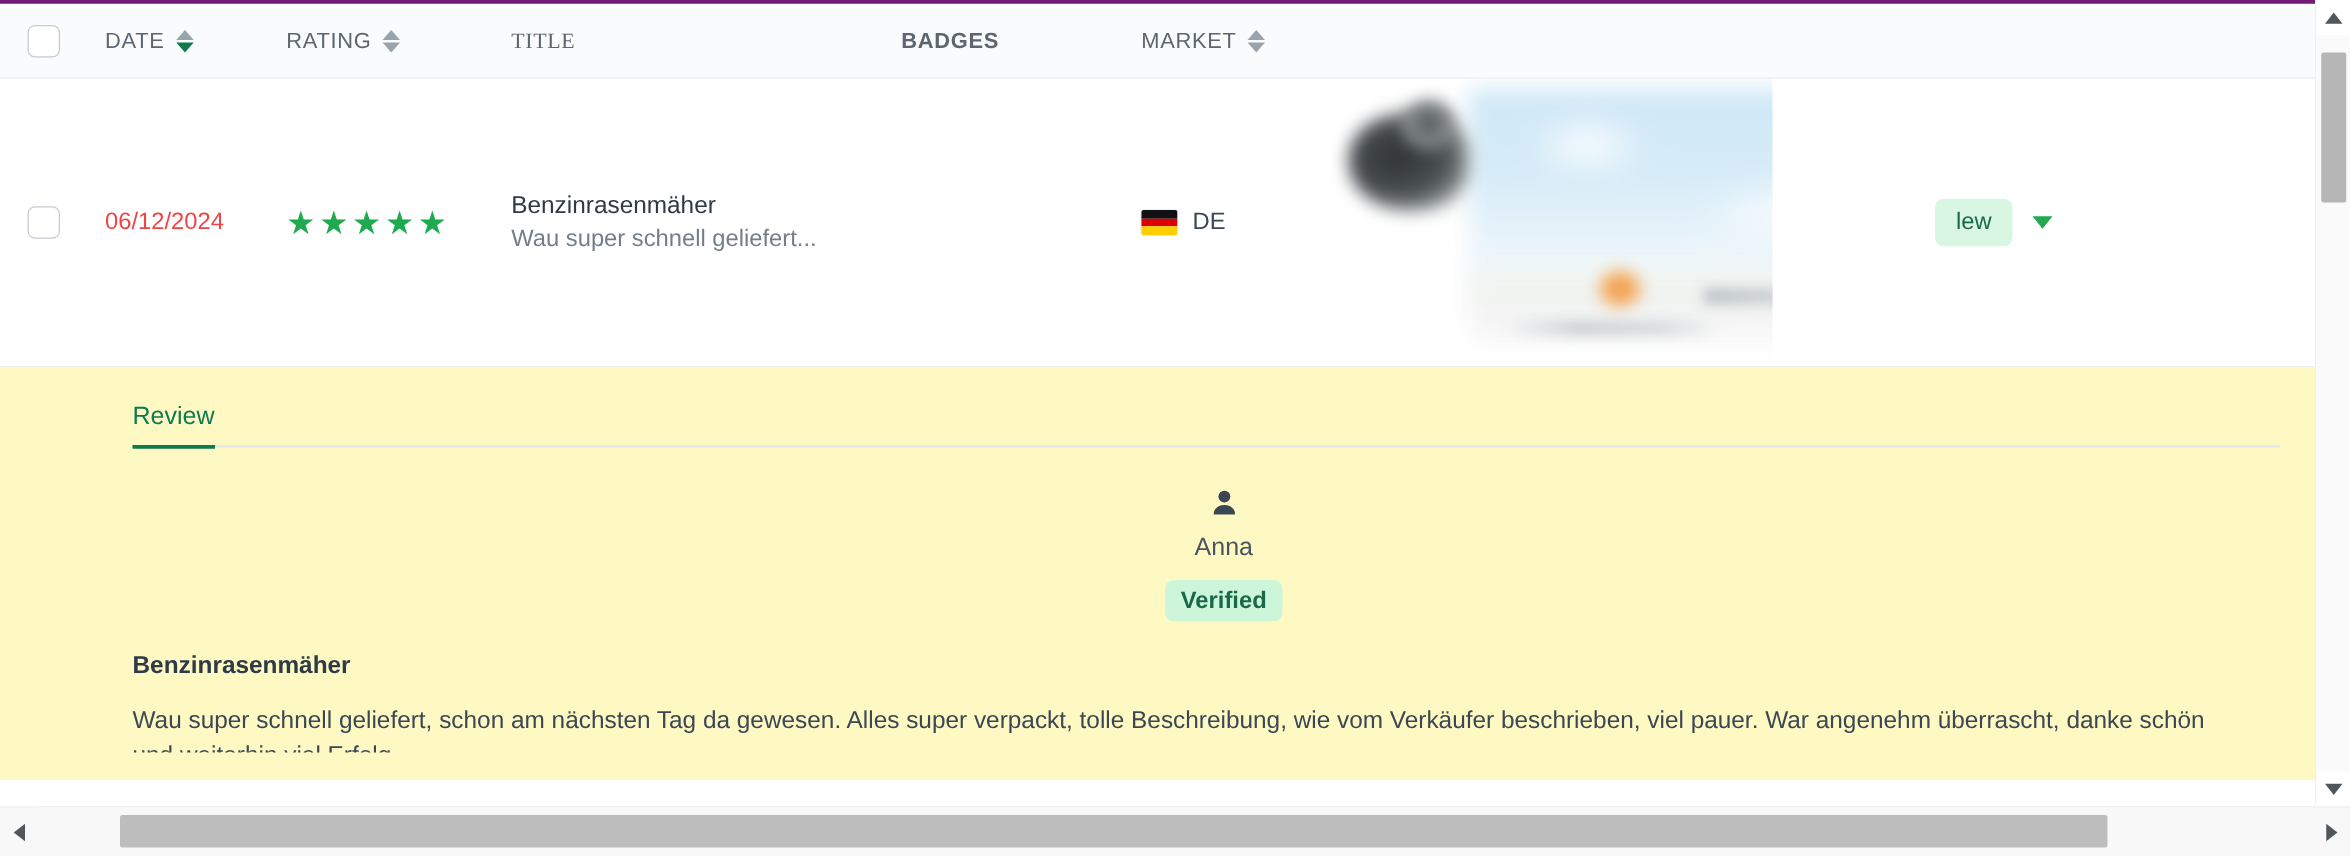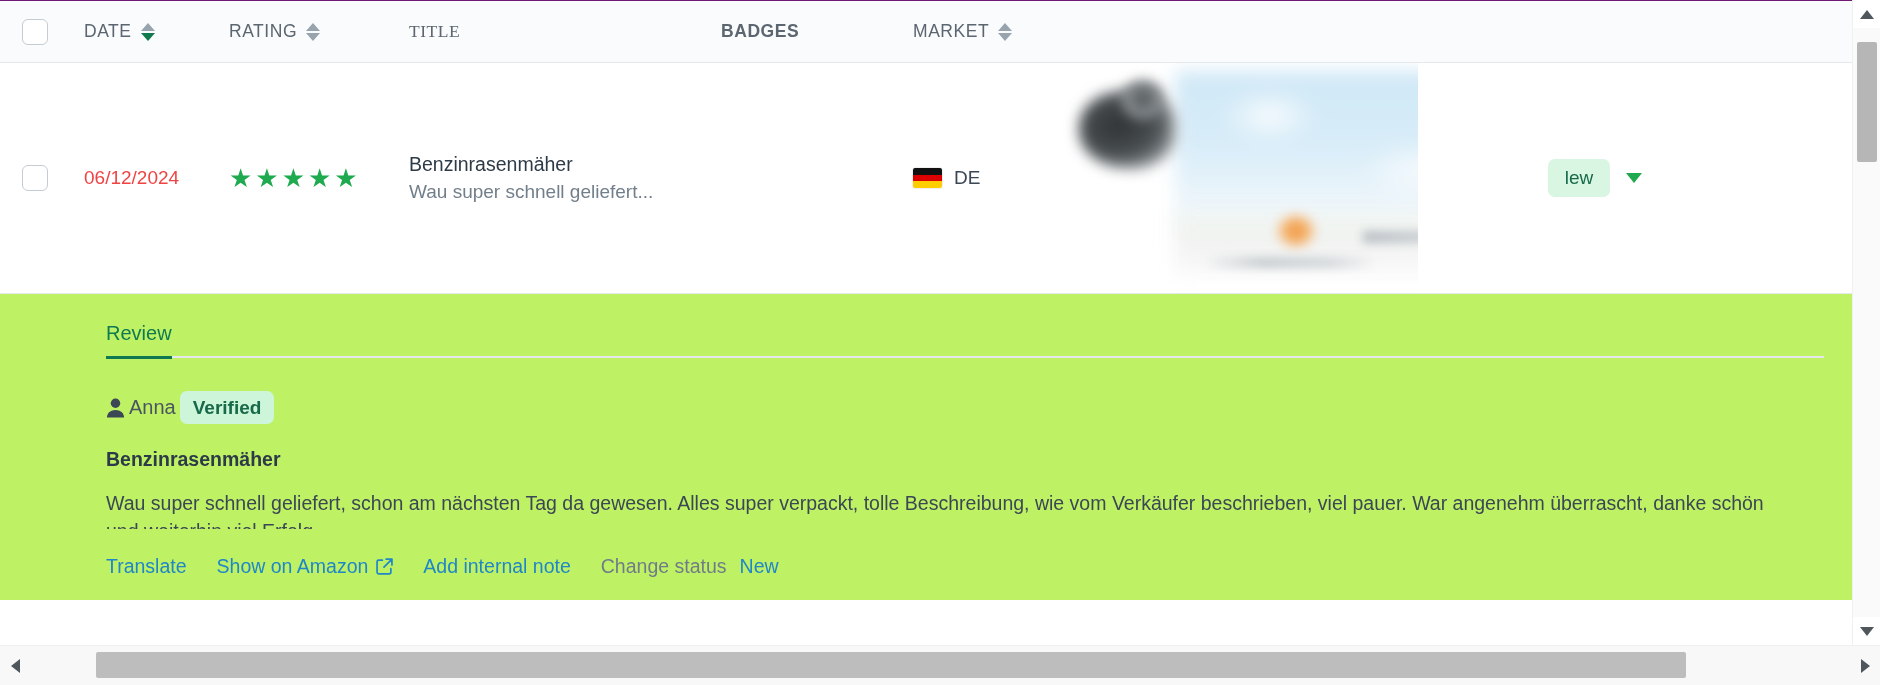--- a/index.html
+++ b/index.html
@@ -33,21 +33,21 @@
     position: relative;
   }
 
   
   .table-header {
     display: flex;
     align-items: center;
     height: 63px;
     background: #fafbfc;
     border-bottom: 1px solid #e6e9ec;
-    border-top: 1px solid #701a75;
+    border-top: 3px solid #701a75;
   }
   .col {
     display: flex;
     align-items: center;
     font-size: 17.5px;
     letter-spacing: .55px;
     color: #5b6670;
     font-weight: 400;
   }
   .col-check  { width: 84px; padding-left: 22px; }
@@ -218,21 +218,21 @@
   .chev {
     width: 0; height: 0;
     border-left: 8px solid transparent;
     border-right: 8px solid transparent;
     border-top: 10px solid #1faa4f;
     cursor: pointer;
   }
 
   
   .detail {
-    background: #bef264;
+    background: #fef9c3;
     padding: 0 0 22px 0;
     position: relative;
   }
   .tabs {
     display: flex;
     align-items: flex-end;
     padding: 28px 0 0 106px;
     position: relative;
   }
   .tab {
@@ -253,22 +253,23 @@
   .tabs-rule {
     position: absolute;
     left: 106px; right: 28px; bottom: 1px;
     height: 2px;
     background: #e4e8ea;
   }
 
   .author-row {
     display: flex;
     align-items: center;
-    gap: 4px;
+    gap: 14px;
     padding: 32px 0 0 106px;
+    flex-direction: column;
   }
   .person-icon { width: 19px; height: 22px; display: block; }
   .author-name { font-size: 20px; color: #4a5561; }
   .verified {
     display: inline-flex;
     align-items: center;
     height: 33px;
     padding: 0 13px;
     border-radius: 7px;
     background: #cdf5da;
@@ -502,38 +503,20 @@
             <path d="M1 21c0-5 4-8 9-8s9 3 9 8z" fill="#3b4754"></path>
           </svg>
           <span class="author-name">Anna</span>
           <span class="verified">Verified</span>
         </div>
 
         <div class="review-title">Benzinrasenmäher</div>
 
         <div class="review-body">Wau super schnell geliefert, schon am nächsten Tag da gewesen. Alles super verpackt, tolle Beschreibung, wie vom Verkäufer beschrieben, viel pauer. War angenehm überrascht, danke schön und weiterhin viel Erfolg</div>
 
-        <div class="actions">
-          <span class="link">Translate</span>
-
-          <span class="link">
-            <span>Show on Amazon</span>
-            <svg width="17" height="17" viewBox="0 0 16 16">
-              <path d="M6 2H2.5A1.5 1.5 0 0 0 1 3.5v10A1.5 1.5 0 0 0 2.5 15h10a1.5 1.5 0 0 0 1.5-1.5V10" fill="none" stroke="#1f86c8" stroke-width="1.6" stroke-linecap="round"></path>
-              <path d="M9.5 1H15v5.5M15 1L7.5 8.5" fill="none" stroke="#1f86c8" stroke-width="1.6" stroke-linecap="round" stroke-linejoin="round"></path>
-            </svg>
-          </span>
-
-          <span class="link">Add internal note</span>
-
-          <span class="status-group">
-            <span class="muted">Change status</span>
-            <span class="link">New</span>
-          </span>
-        </div>
       </div>
 
     </div>
 
     <div class="vscroll">
       <div class="vs-arrow">
         <span class="up"></span>
       </div>
       <div class="vs-track">
         <div class="vs-thumb"></div>

